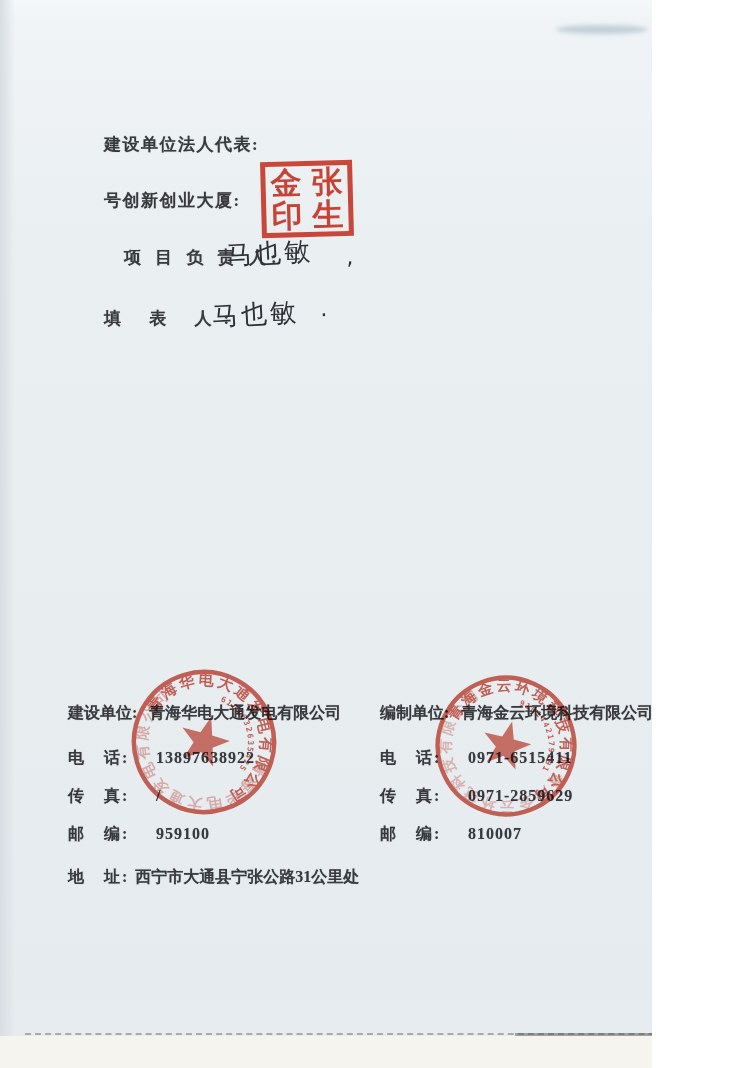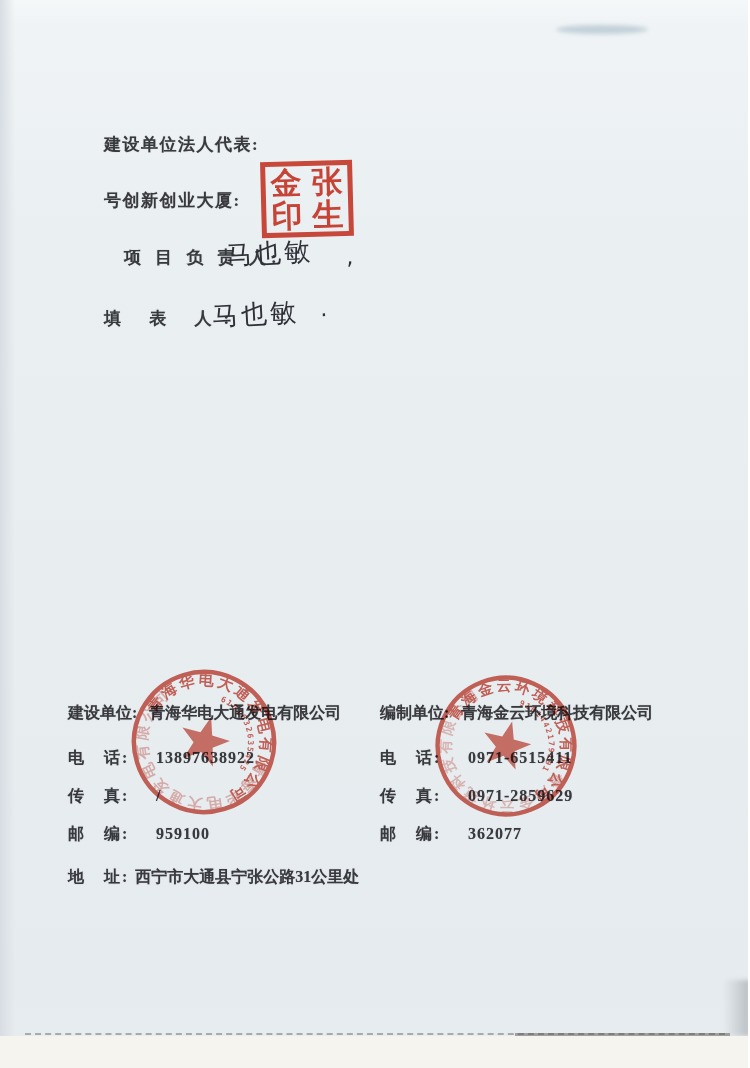--- a/index.html
+++ b/index.html
@@ -1,17 +1,17 @@
 <!DOCTYPE html>
 <html><head>
 <meta charset="utf-8">
 <style>
   html,body{margin:0;padding:0;background:#fff;}
   .scan{
-    position:relative;width:748px;height:1068px;overflow:hidden;
+    position:relative;width:652px;height:1068px;overflow:hidden;
     background:linear-gradient(180deg,#f0f4f6 0%,#eaeff2 22%,#e8edf0 60%,#e5ebee 92%,#e7ecef 100%);
     font-family:"Liberation Serif","DejaVu Serif",serif;
   }
   .abs{position:absolute;}
   .printed{
     color:#38393d;font-weight:700;
     text-shadow:0 0 1px rgba(45,48,60,.35);
     white-space:nowrap;
   }
   .lbl17{font-size:17px;letter-spacing:1.5px;}
@@ -112,21 +112,21 @@
     <div class="info-row">
       <span class="lab">电　话:</span>
       <span class="val">0971-6515411</span>
     </div>
     <div class="info-row">
       <span class="lab">传　真:</span>
       <span class="val">0971-2859629</span>
     </div>
     <div class="info-row">
       <span class="lab">邮　编:</span>
-      <span class="val">362077</span>
+      <span class="val">810007</span>
     </div>
   </div>
 
   <svg class="abs seal-svg" style="left:124px;top:662px;" width="160" height="160" viewBox="0 0 160 160">
     <defs>
       <path id="arcL" d="M23,80 a57,57 0 1 1 114,0 a57,57 0 1 1 -114,0"></path>
       <path id="codeL" d="M36,80 a44,44 0 1 1 88,0 a44,44 0 1 1 -88,0"></path>
     </defs>
     <g transform="rotate(28 80 80)">
       <circle cx="80" cy="80" r="70" fill="none" stroke="#cc4b3e" stroke-width="4.5"></circle>

